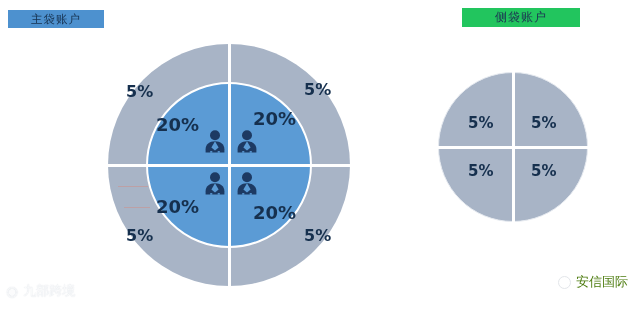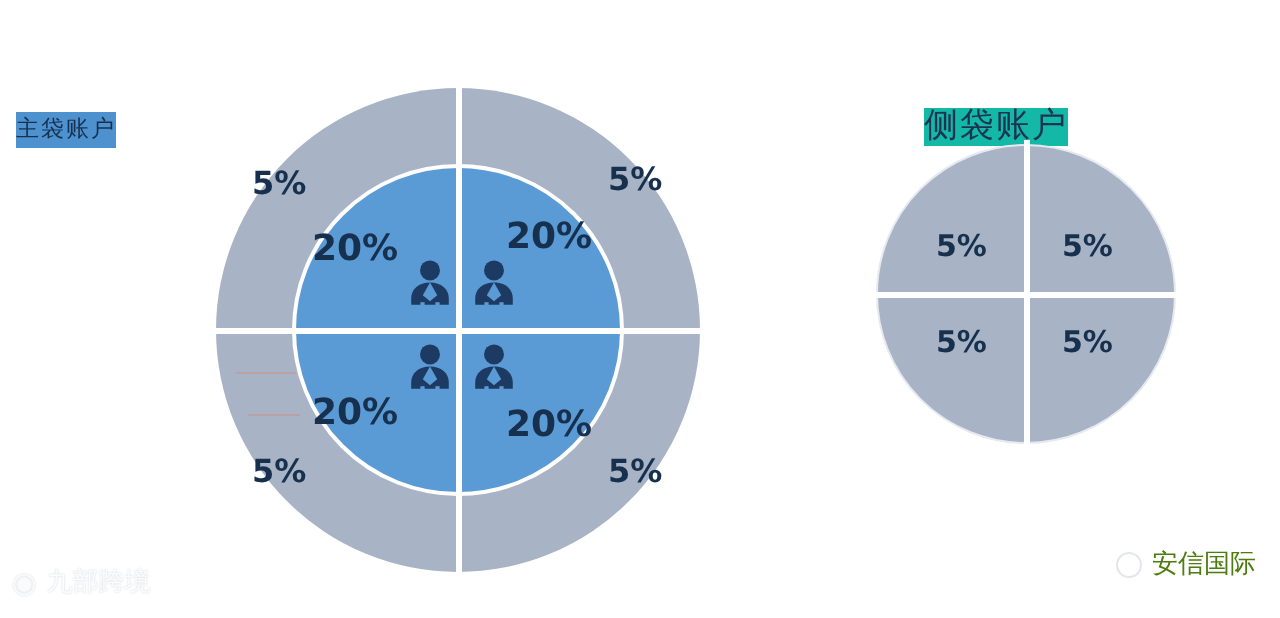--- a/index.html
+++ b/index.html
@@ -12,23 +12,22 @@
     height: 309px;
     position: relative;
     overflow: hidden;
     font-family: "Liberation Sans", sans-serif;
   }
 
   
   .label-box {
     position: absolute;
     display: flex;
-    flex-direction: row;
+    flex-direction: column;
     gap: 6px;
-    margin-top: 46px;
   }
   .label-row {
     text-align: center;
     color: #16314f;
     font-family: "Liberation Serif", serif;
     font-size: 11.5px;
     line-height: 18px;
     letter-spacing: 1px;
     white-space: nowrap;
   }
@@ -43,23 +42,23 @@
     height: 18px;
     color: #16314f;
   }
 
   #label-side {
     left: 462px;
     top: 8px;
     width: 118px;
   }
   #label-side .label-row {
-    background: #14b8a6;
+    background: #22c55e;
     height: 19px;
-    font-size: 17px;
+    font-size: 12px;
     color: #1d3352;
   }
 
   
   #chart-main {
     position: absolute;
     left: 108px;
     top: 44px;
     width: 242px;
     height: 242px;

